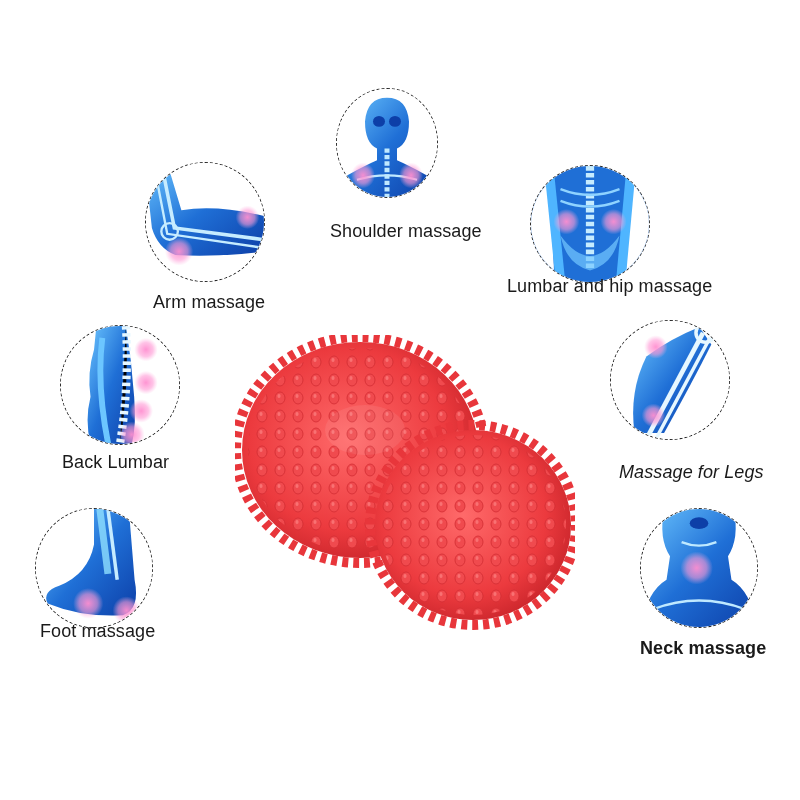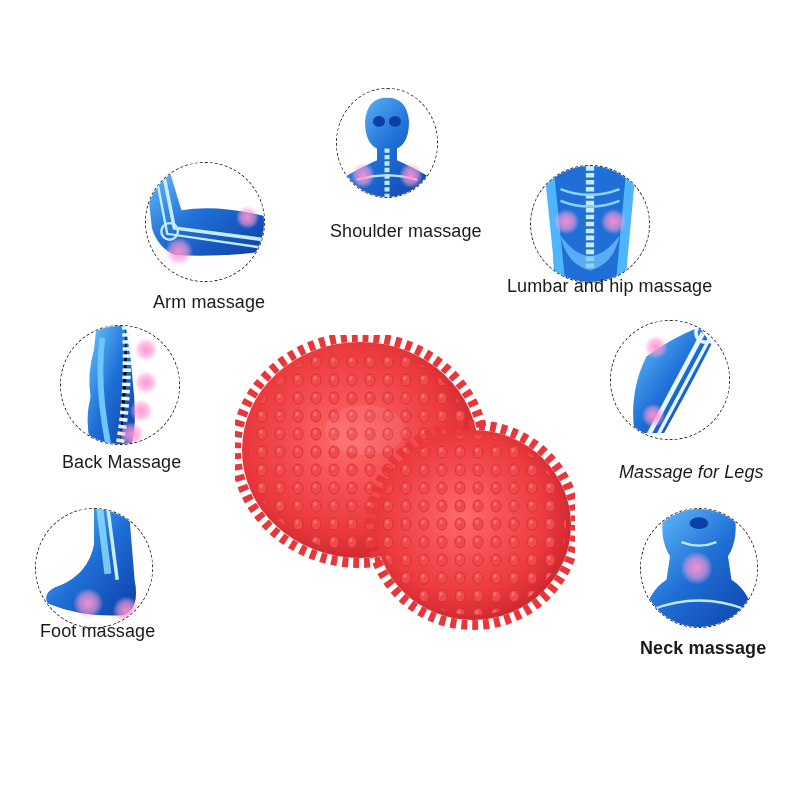--- a/index.html
+++ b/index.html
@@ -104,21 +104,21 @@
       <rect width="100" height="100" fill="#ffffff"></rect>
       <path d="M30 0 L55 0 Q60 30 62 60 Q64 85 60 100 L25 100 Q20 80 25 60 Q22 40 28 20 Z" fill="url(#blue)"></path>
       <path d="M35 10 Q30 50 40 100" stroke="#6cc6ff" stroke-width="5" fill="none"></path>
       <path d="M55 0 Q58 50 50 100" stroke="#e6f7ff" stroke-width="7" stroke-dasharray="3 3"></path>
       <circle cx="72" cy="20" r="10" fill="url(#pink)"></circle>
       <circle cx="72" cy="48" r="10" fill="url(#pink)"></circle>
       <circle cx="68" cy="72" r="10" fill="url(#pink)"></circle>
       <circle cx="60" cy="92" r="11" fill="url(#pink)"></circle>
     </svg>
   </div>
-  <div class="label" style="left:62px; top:452px;">Back Massage</div>
+  <div class="label" style="left:62px; top:452px;">Back Lumbar</div>
 </div>
 
 <div class="item">
   <div class="circle" style="left:610px; top:320px; width:120px; height:120px;">
     <svg viewBox="0 0 100 100" preserveAspectRatio="none">
       <rect width="100" height="100" fill="#ffffff"></rect>
       <path d="M20 95 Q15 60 30 30 Q50 15 75 5 L85 20 Q70 50 45 95 Z" fill="url(#blue)"></path>
       <path d="M30 100 L78 10" stroke="#e6f7ff" stroke-width="4"></path>
       <path d="M38 100 L84 14" stroke="#e6f7ff" stroke-width="3"></path>
       <circle cx="80" cy="10" r="8" fill="none" stroke="#e6f7ff" stroke-width="3"></circle>

